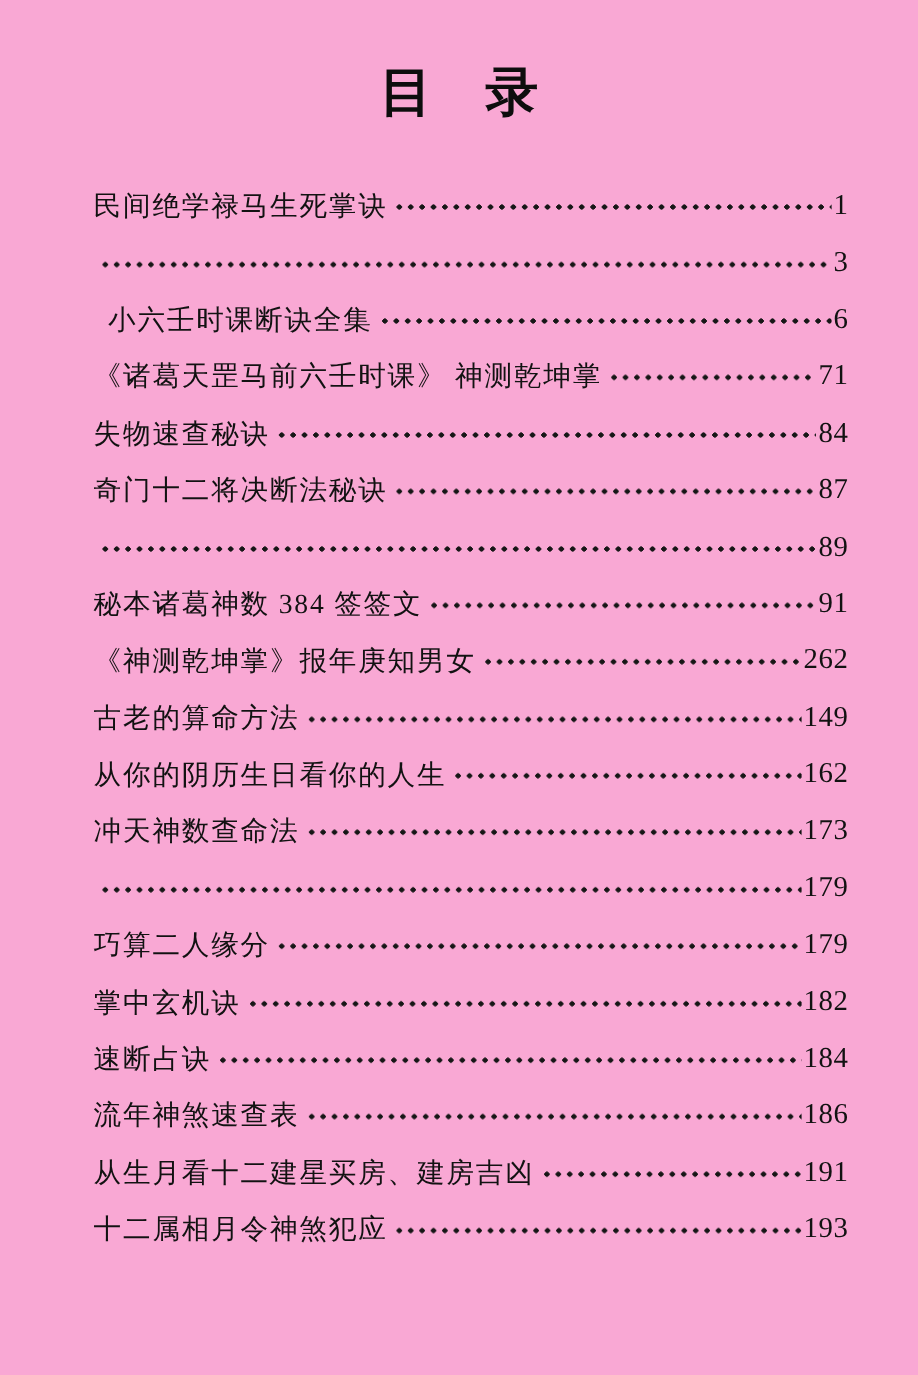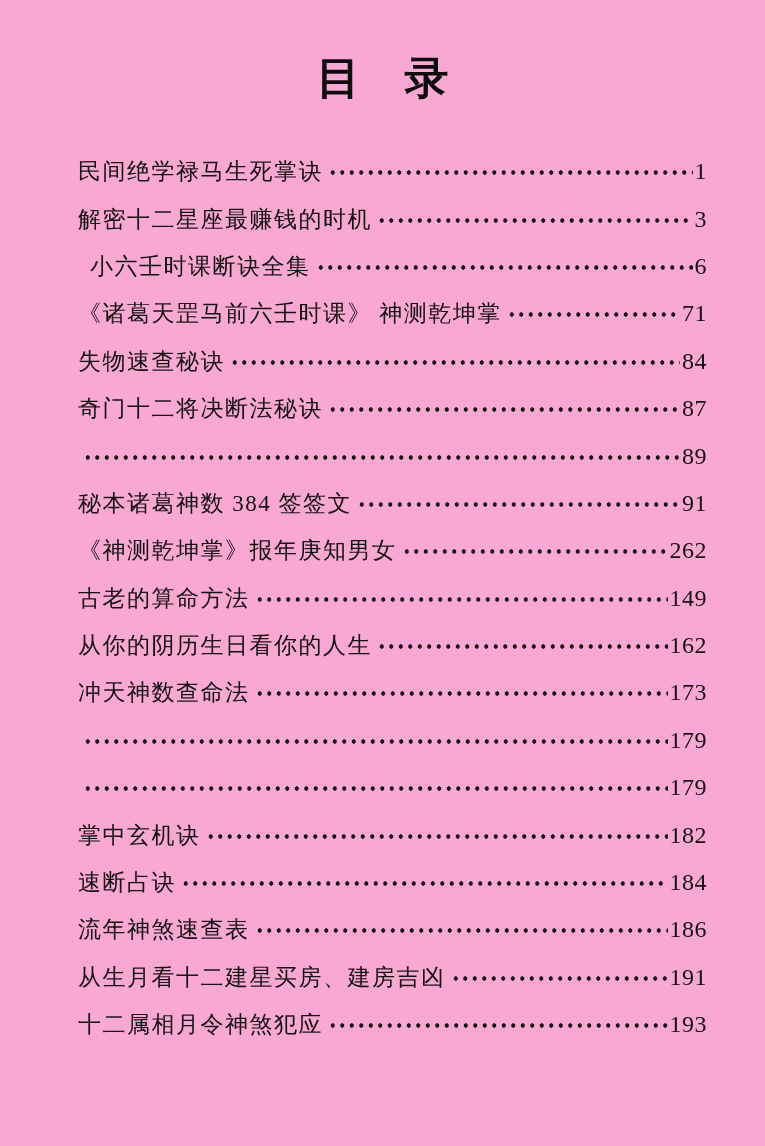--- a/index.html
+++ b/index.html
@@ -66,21 +66,20 @@
 
 <div class="page">
   <h1 class="page-title">目　录</h1>
   <div class="toc">
       <div class="toc-row">
         <span class="entry-title">民间绝学禄马生死掌诀</span>
         <span class="leader"></span>
         <span class="pagenum">1</span>
       </div>
       <div class="toc-row">
-        <span class="entry-title">解密十二星座最赚钱的时机</span>
         <span class="leader"></span>
         <span class="pagenum">3</span>
       </div>
       <div class="toc-row indent">
         <span class="entry-title">小六壬时课断诀全集</span>
         <span class="leader"></span>
         <span class="pagenum">6</span>
       </div>
       <div class="toc-row">
         <span class="entry-title">《诸葛天罡马前六壬时课》 神测乾坤掌</span>
@@ -124,20 +123,21 @@
       <div class="toc-row">
         <span class="entry-title">冲天神数查命法</span>
         <span class="leader"></span>
         <span class="pagenum">173</span>
       </div>
       <div class="toc-row">
         <span class="leader"></span>
         <span class="pagenum">179</span>
       </div>
       <div class="toc-row">
+        <span class="entry-title">巧算二人缘分</span>
         <span class="leader"></span>
         <span class="pagenum">179</span>
       </div>
       <div class="toc-row">
         <span class="entry-title">掌中玄机诀</span>
         <span class="leader"></span>
         <span class="pagenum">182</span>
       </div>
       <div class="toc-row">
         <span class="entry-title">速断占诀</span>

